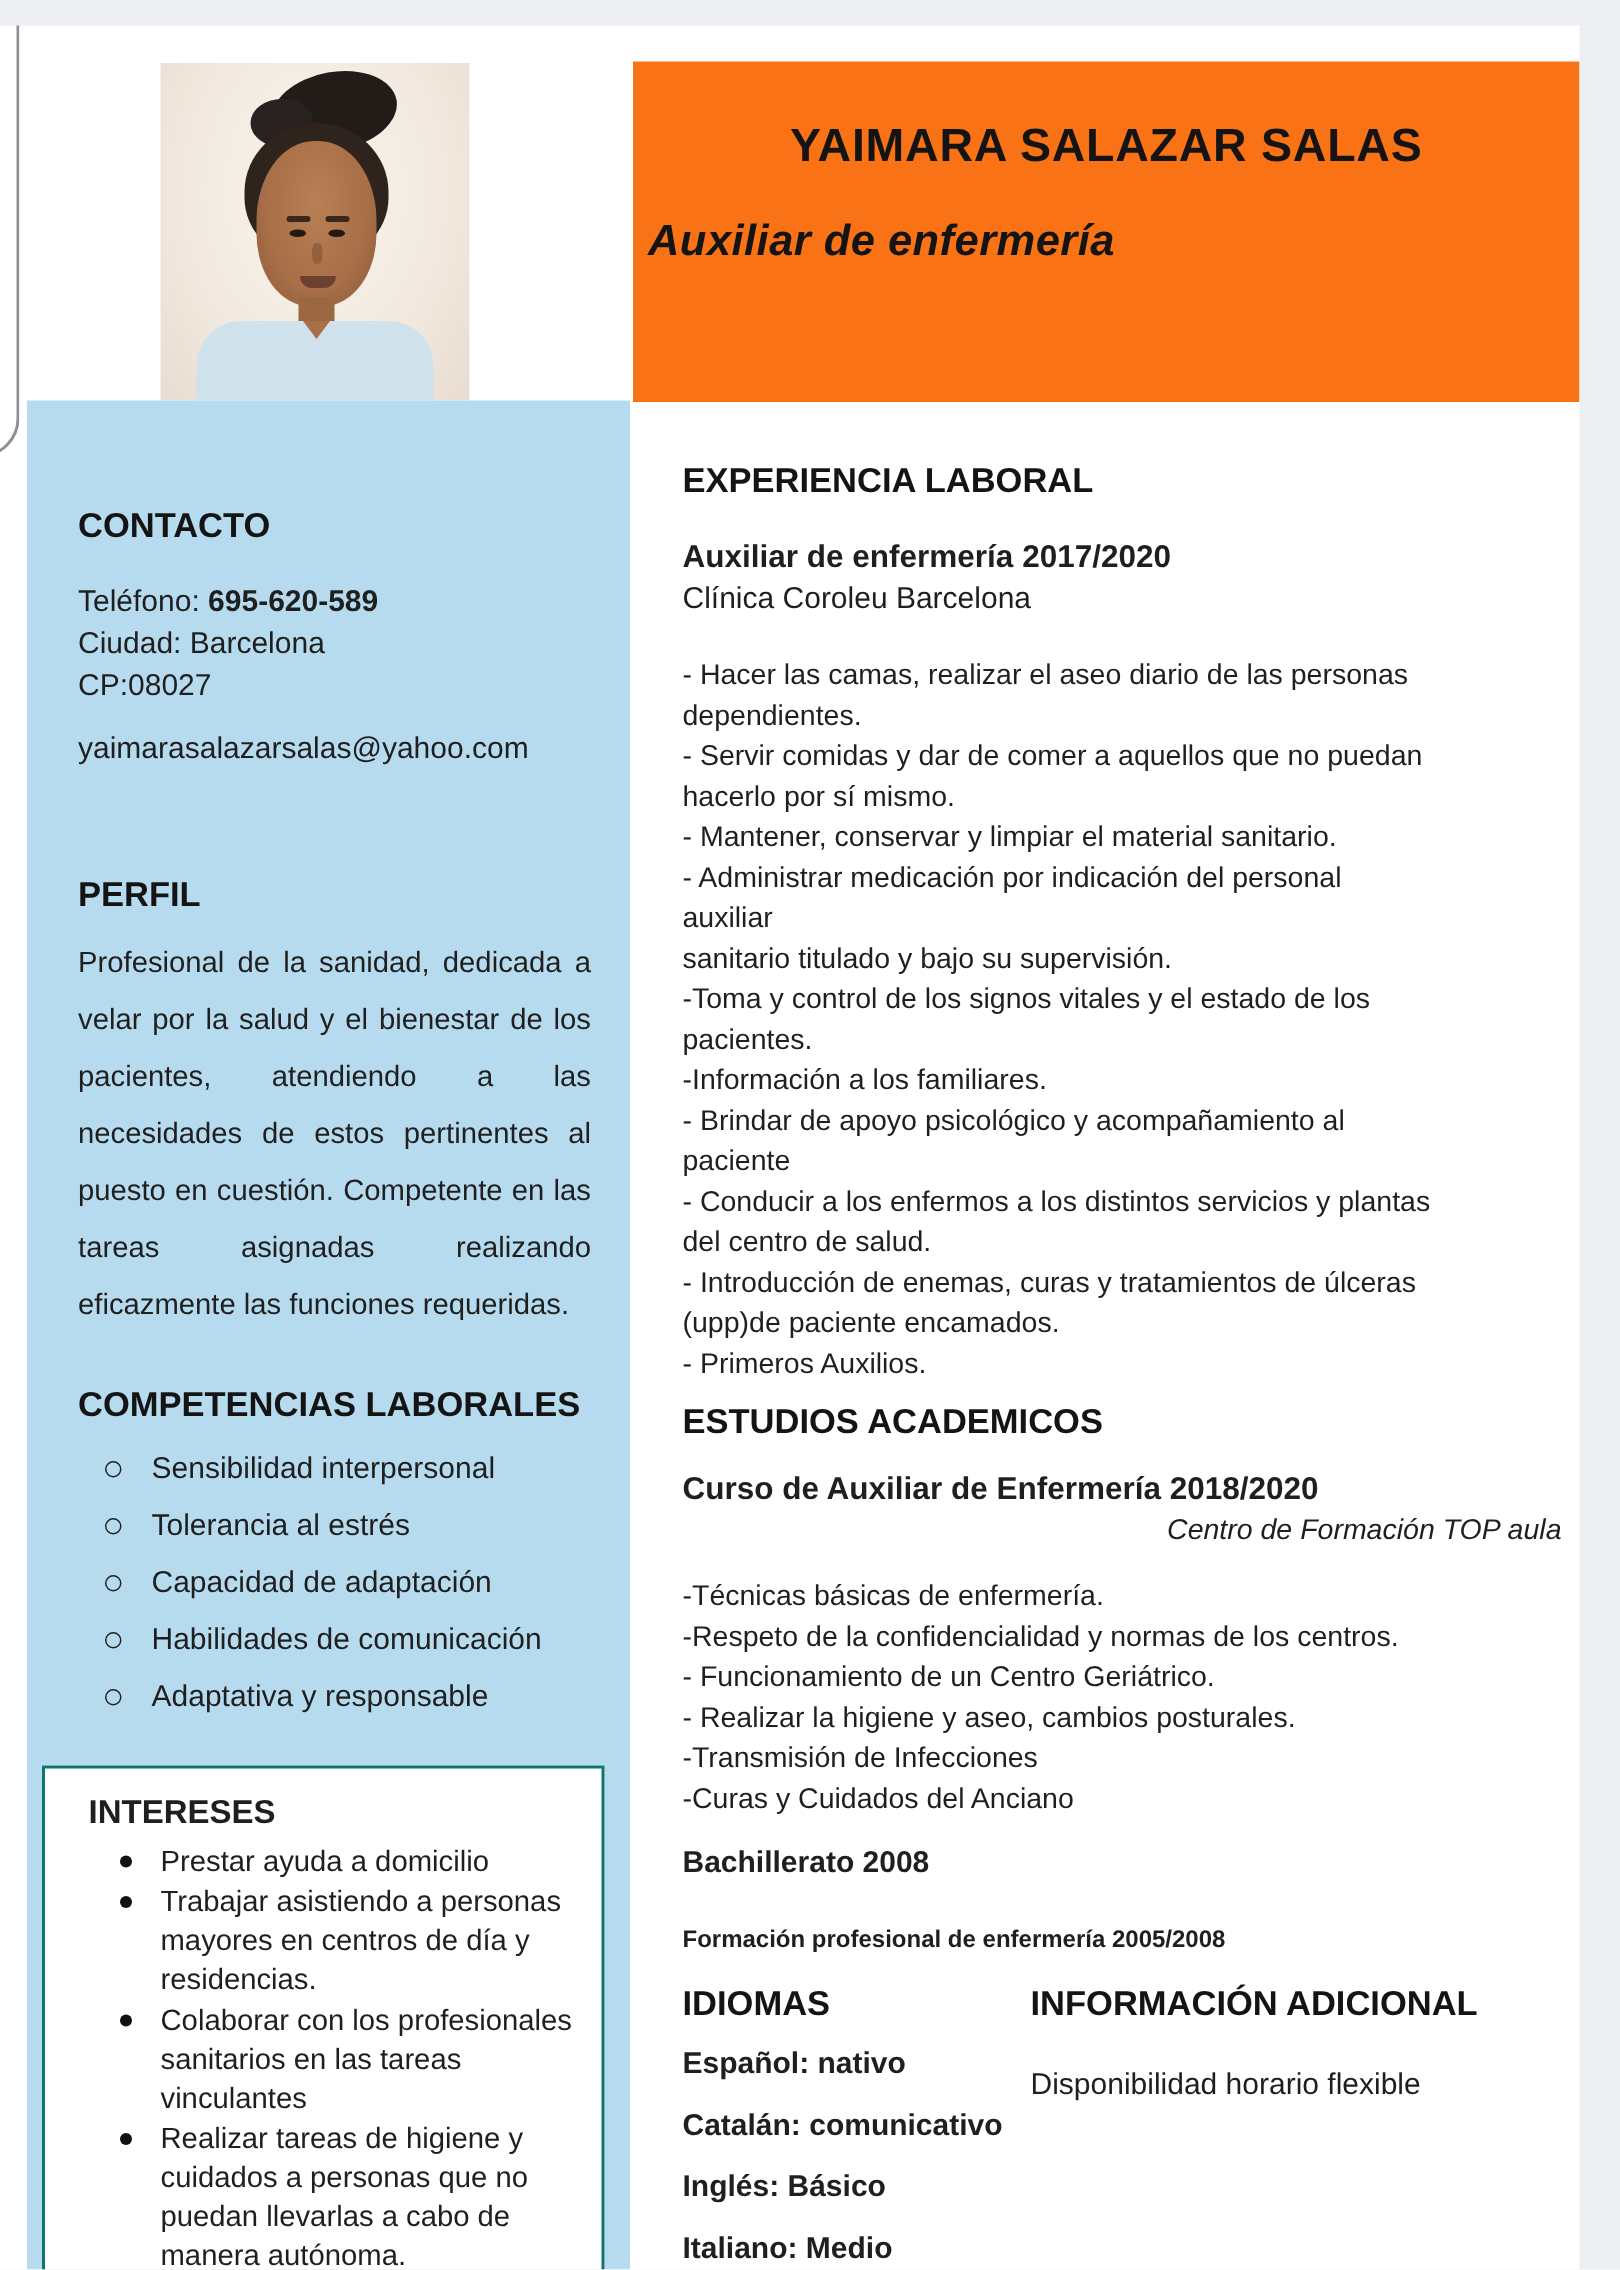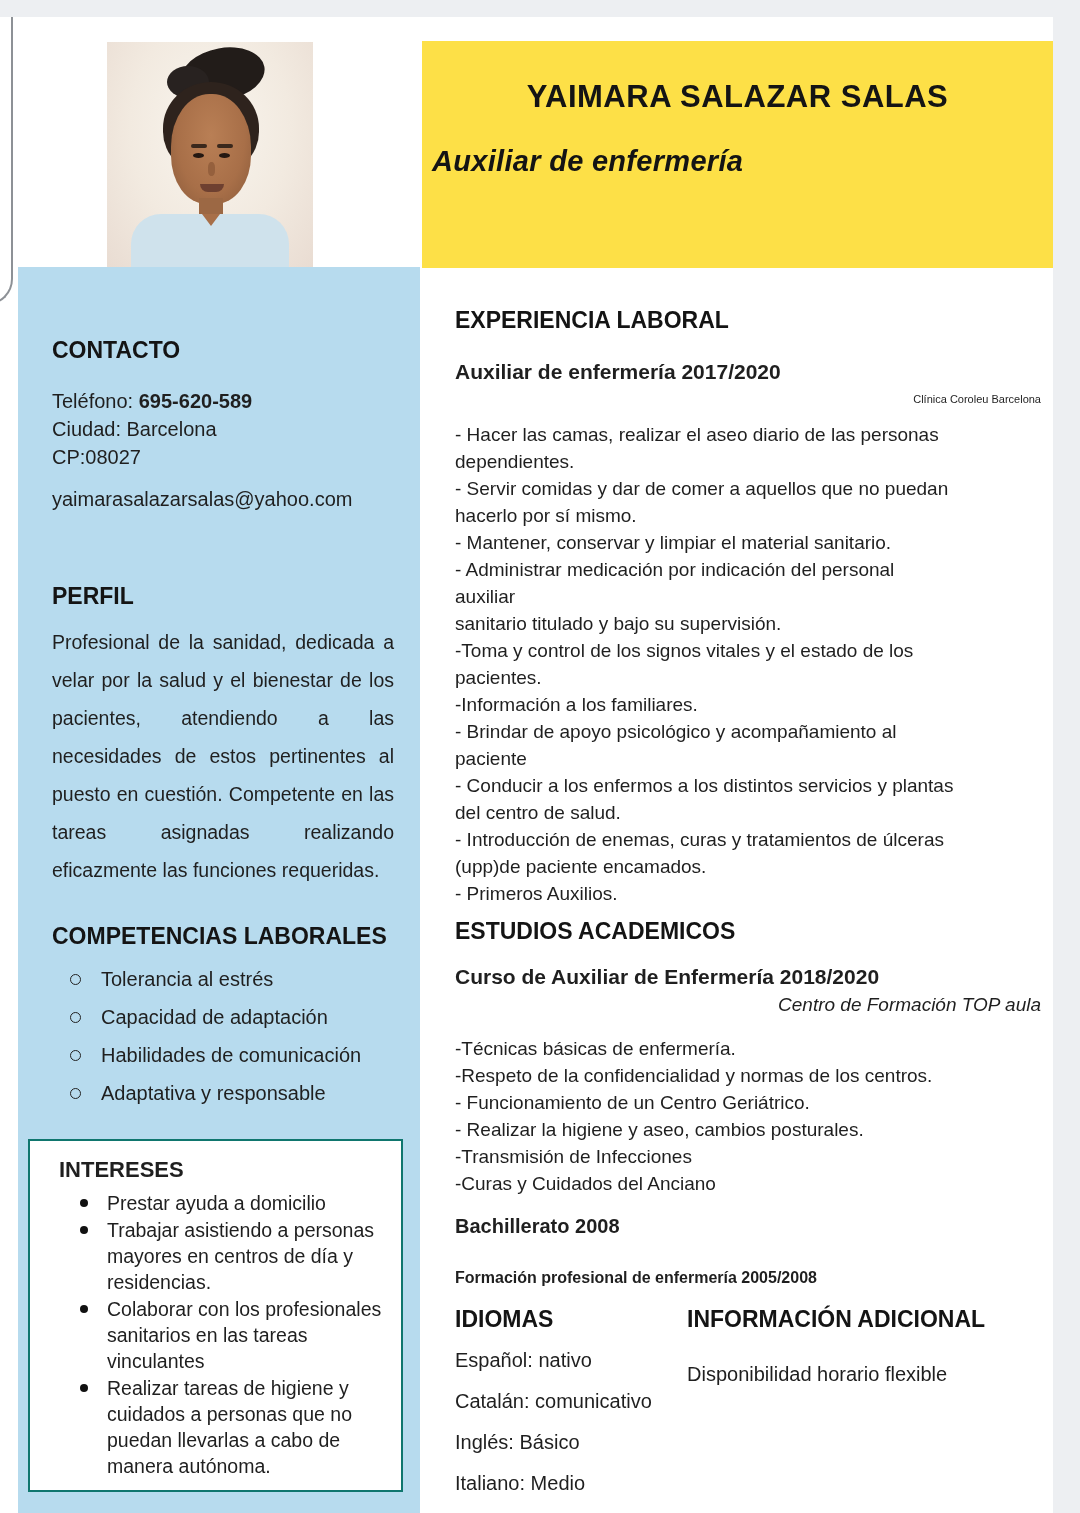--- a/index.html
+++ b/index.html
@@ -50,21 +50,21 @@
   .eye-r { left: 112px; top: 111px; width: 11px; height: 5px; background: #241812; border-radius: 50%; }
   .nose  { left: 101px; top: 120px; width: 7px;  height: 14px; background: #95603d; border-radius: 40%; }
   .mouth { left: 93px; top: 142px; width: 24px; height: 8px; background: #6e4030; border-radius: 0 0 12px 12px; }
   .neck  { left: 92px; top: 156px; width: 24px; height: 26px; background: #9c6844; }
   .shirt { left: 24px; top: 172px; width: 158px; height: 53px; background: #cfe2ec; border-radius: 30px 30px 0 0; }
   .collar { left: 95px; top: 172px; width: 18px; height: 12px; background: #a86f48; clip-path: polygon(0 0, 100% 0, 50% 100%); }
 
   
   .header-band {
     left: 422px; top: 24px; width: 631px; height: 227px;
-    background: #fde047;
+    background: #f97316;
   }
   .name {
     margin-top: 38px;
     text-align: center;
     font-size: 31px;
     font-weight: bold;
     letter-spacing: 0.5px;
     color: #141414;
   }
   .subtitle {
@@ -133,33 +133,33 @@
     width: 8px; height: 8px;
     background: #111;
     border-radius: 50%;
   }
 
   
   .main { left: 455px; top: 289px; width: 586px; }
   .main-h { font-size: 23px; font-weight: bold; line-height: 28px; color: #141414; }
   .exp-h { margin-bottom: 24px; }
   .job-title { font-size: 21px; font-weight: bold; line-height: 27px; margin-bottom: 4px; }
-  .employer { font-size: 11px; line-height: 20px; margin-bottom: 12px; text-align: right; }
+  .employer { font-size: 20px; line-height: 20px; margin-bottom: 28px; }
   .prelines { white-space: pre-line; }
   .duties { font-size: 19px; line-height: 27px; }
   .edu-h { margin-top: 10px; margin-bottom: 18px; }
   .course-title { font-size: 21px; font-weight: bold; line-height: 27px; margin-bottom: 3px; }
   .school { font-size: 19px; font-style: italic; line-height: 24px; margin-bottom: 18px; text-align: right; }
   .topics { font-size: 19px; line-height: 27px; }
   .bach { margin-top: 16px; font-size: 20px; font-weight: bold; line-height: 26px; }
   .fp { margin-top: 26px; font-size: 16px; font-weight: bold; line-height: 26px; }
   .bottom-row { margin-top: 14px; display: flex; }
   .lang-col { width: 232px; flex: none; }
   .info-col { flex: 1; }
-  ul.langs { list-style: none; }
+  ul.langs { list-style: none; font-weight: bold; }
   ul.langs li { font-size: 20px; line-height: 28px; margin-top: 13px; }
   .info-text { margin-top: 30px; font-size: 20px; }
 </style>
 </head>
 <body>
 
 <div class="page">
 
   <div class="corner-line"></div>
 
@@ -197,20 +197,21 @@
     </div>
 
     <div>
       <div class="side-h perfil-h">PERFIL</div>
       <div class="profile-text">Profesional de la sanidad, dedicada a velar por la salud y el bienestar de los pacientes, atendiendo a las necesidades de estos pertinentes al puesto en cuestión.  Competente en las tareas asignadas realizando eficazmente las funciones requeridas.</div>
     </div>
 
     <div>
       <div class="side-h comp-h">COMPETENCIAS LABORALES</div>
       <ul class="skills">
+          <li>Sensibilidad interpersonal</li>
           <li>Tolerancia al estrés</li>
           <li>Capacidad de adaptación</li>
           <li>Habilidades de comunicación</li>
           <li>Adaptativa y responsable</li>
         </ul>
     </div>
 
     <div class="interests-box">
       <div class="interests-h">INTERESES</div>
       <ul class="interests">

